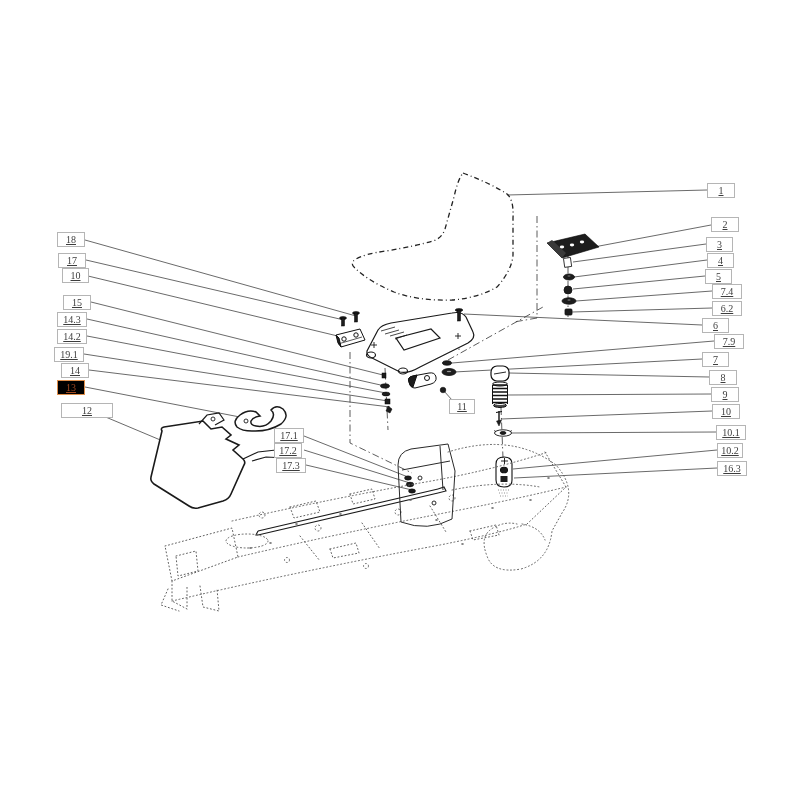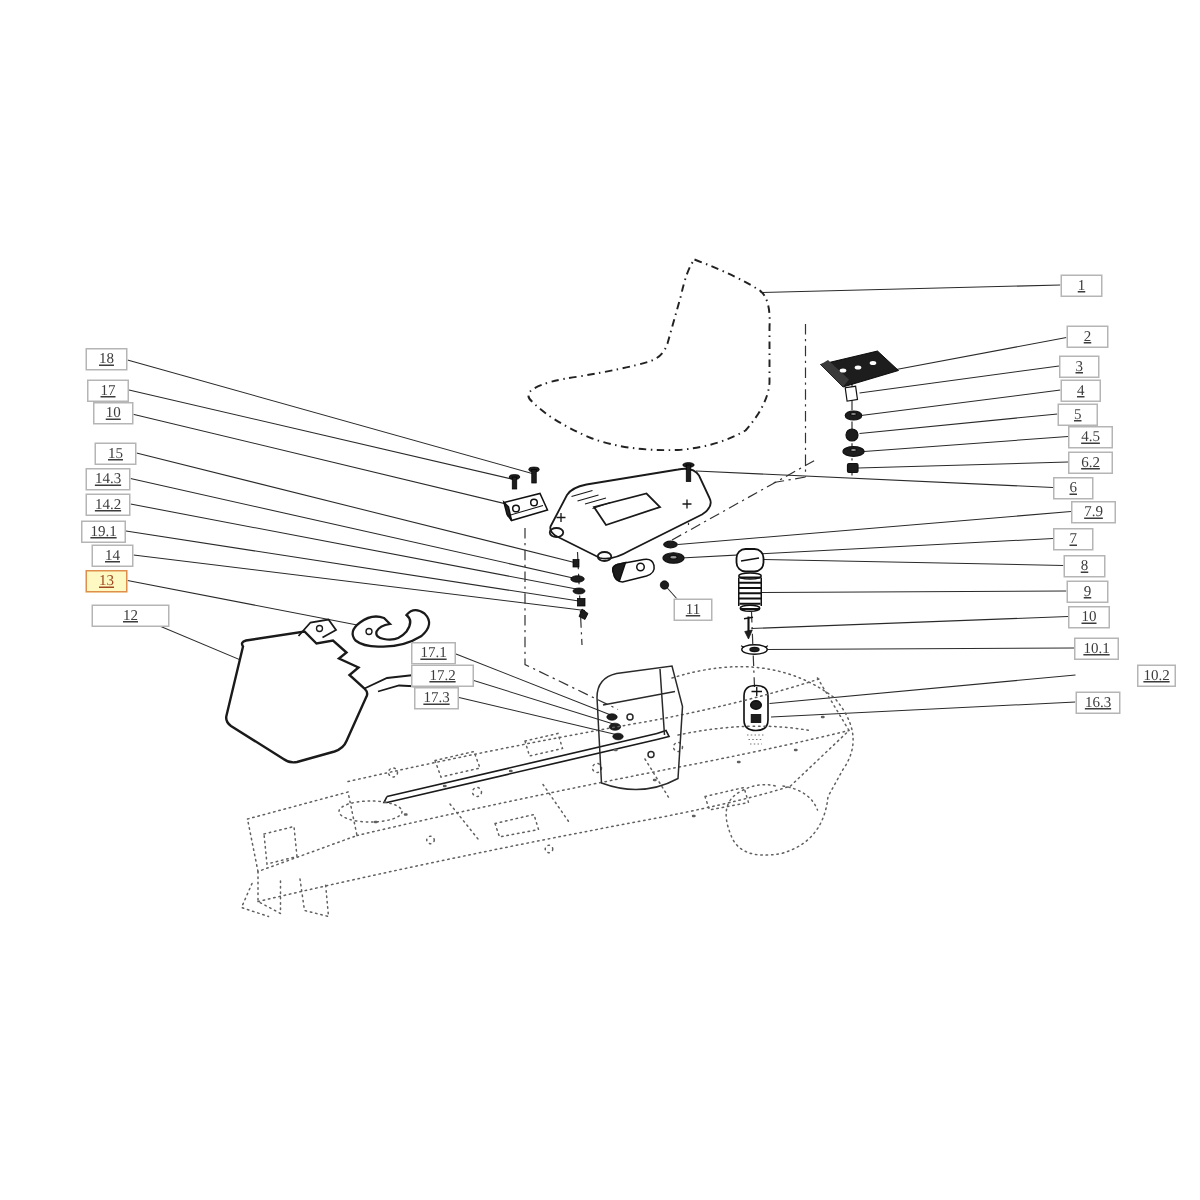--- a/index.html
+++ b/index.html
@@ -3,21 +3,21 @@
 <meta charset="utf-8">
 <style>
   html,body{margin:0;padding:0;background:#fff;}
   #page{position:relative;width:800px;height:800px;background:#ffffff;overflow:hidden;
         font-family:"Liberation Serif",serif;}
   #art{position:absolute;left:0;top:0;}
   .callout{position:absolute;box-sizing:border-box;min-width:26px;height:15px;
     border:1px solid #b5b5b5;background:#ffffff;color:#3d3d3d;
     font:10px "Liberation Serif",serif;line-height:13px;text-align:center;
     text-decoration:underline;padding:0 2px;cursor:pointer;}
-  .callout.sel{background:#fef9c3;border-color:#df8f4c;color:#a04820;}
+  .callout.sel{background:#000000;border-color:#df8f4c;color:#a04820;}
 </style>
 </head>
 <body>
 
 <div id="page">
 
 <svg id="art" width="800" height="800" viewBox="0 0 800 800">
 
   <g stroke="#2a2a2a" stroke-width="0.7">
     <line x1="507" y1="195" x2="707" y2="190"></line>
@@ -239,41 +239,41 @@
     <circle cx="434" cy="503" r="2"></circle>
   </g>
 
 </svg>
 
   <div class="callout" style="left:707px;top:183px;width:28px">1</div>
   <div class="callout" style="left:711px;top:217px;width:28px">2</div>
   <div class="callout" style="left:706px;top:237px;width:27px">3</div>
   <div class="callout" style="left:707px;top:253px;width:27px">4</div>
   <div class="callout" style="left:705px;top:269px;width:27px">5</div>
-  <div class="callout" style="left:712px;top:284px;width:30px">4.5</div>
+  <div class="callout" style="left:712px;top:284px;width:30px">7.4</div>
   <div class="callout" style="left:712px;top:301px;width:30px">6.2</div>
   <div class="callout" style="left:702px;top:318px;width:27px">6</div>
   <div class="callout" style="left:714px;top:334px;width:30px">7.9</div>
   <div class="callout" style="left:702px;top:352px;width:27px">7</div>
   <div class="callout" style="left:709px;top:370px;width:28px">8</div>
   <div class="callout" style="left:711px;top:387px;width:28px">9</div>
   <div class="callout" style="left:712px;top:404px;width:28px">10</div>
   <div class="callout" style="left:716px;top:425px;width:30px">10.1</div>
-  <div class="callout" style="left:758px;top:443px;width:18px">10.2</div>
+  <div class="callout" style="left:717px;top:443px;width:18px">10.2</div>
   <div class="callout" style="left:717px;top:461px;width:30px">16.3</div>
 
   <div class="callout" style="left:57px;top:232px;width:28px">18</div>
   <div class="callout" style="left:58px;top:253px;width:28px">17</div>
   <div class="callout" style="left:62px;top:268px;width:27px">10</div>
   <div class="callout" style="left:63px;top:295px;width:28px">15</div>
   <div class="callout" style="left:57px;top:312px;width:30px">14.3</div>
   <div class="callout" style="left:57px;top:329px;width:30px">14.2</div>
   <div class="callout" style="left:54px;top:347px;width:30px">19.1</div>
   <div class="callout" style="left:61px;top:363px;width:28px">14</div>
   <div class="callout sel" style="left:57px;top:380px;width:28px">13</div>
   <div class="callout" style="left:61px;top:403px;width:52px">12</div>
 
   <div class="callout" style="left:449px;top:399px;width:16px">11</div>
   <div class="callout" style="left:274px;top:428px;width:30px">17.1</div>
-  <div class="callout" style="left:274px;top:443px;width:42px">17.2</div>
+  <div class="callout" style="left:274px;top:443px;width:28px">17.2</div>
   <div class="callout" style="left:276px;top:458px;width:30px">17.3</div>
 
 </div>
 
 </body></html>

